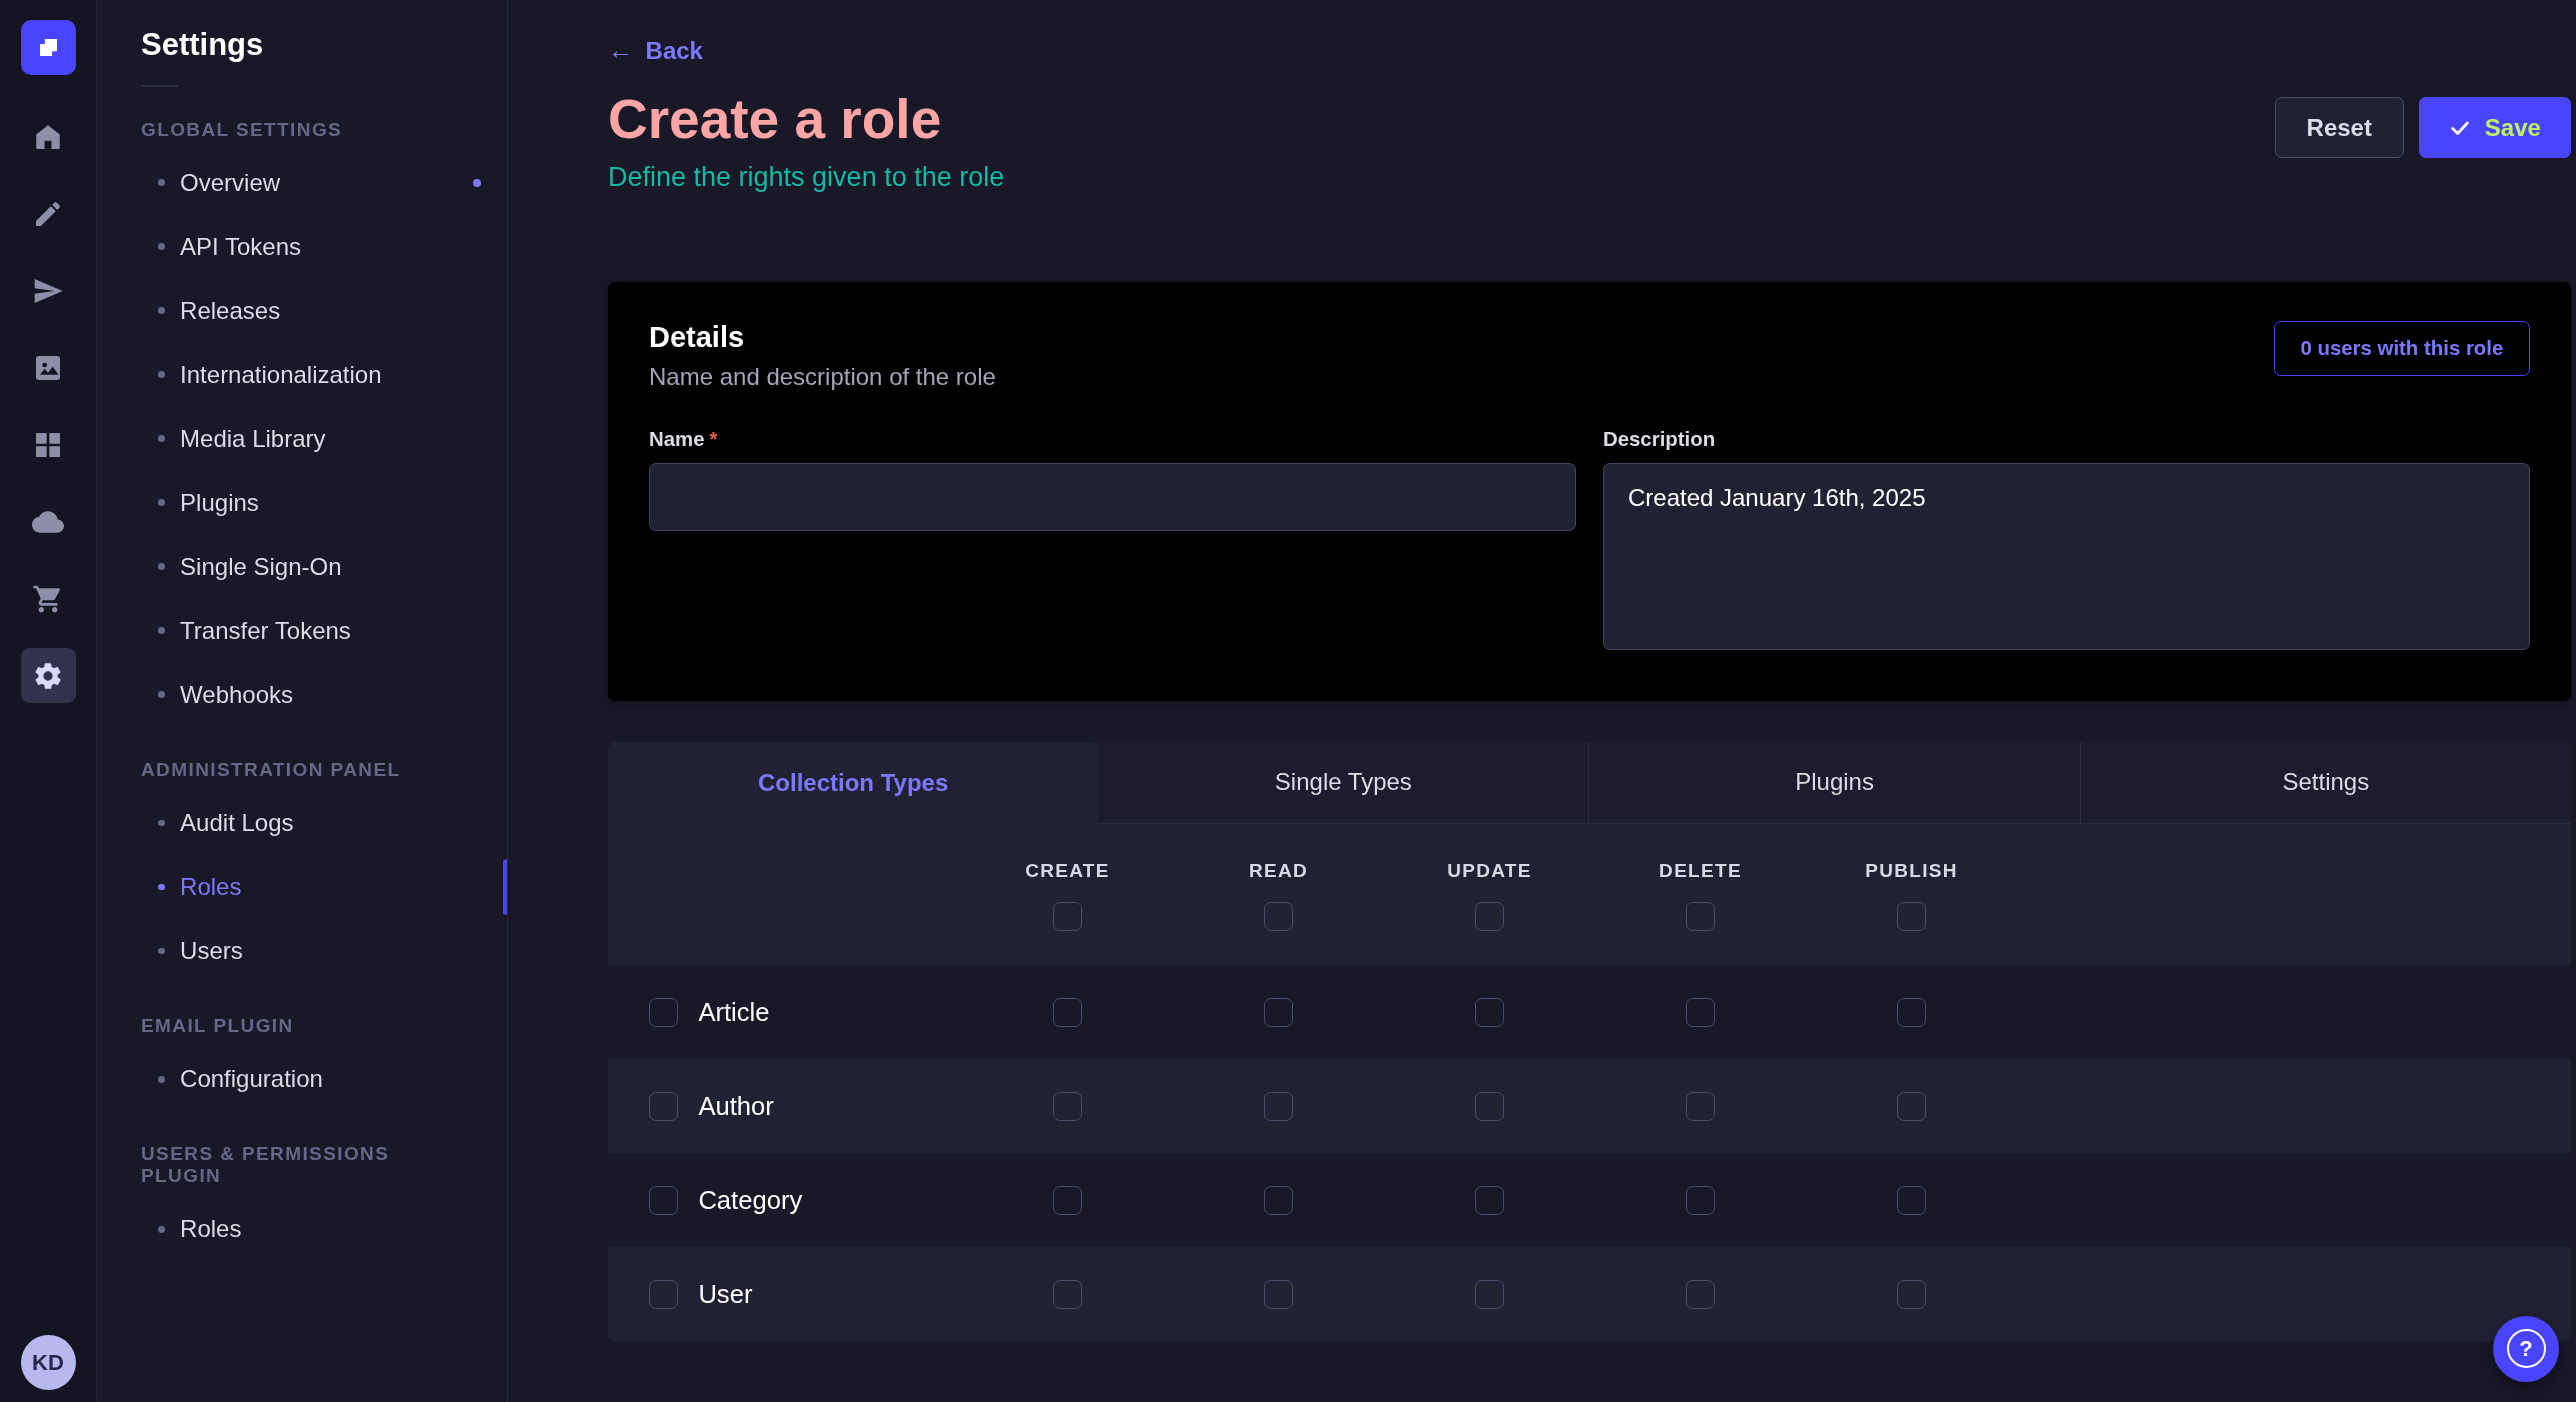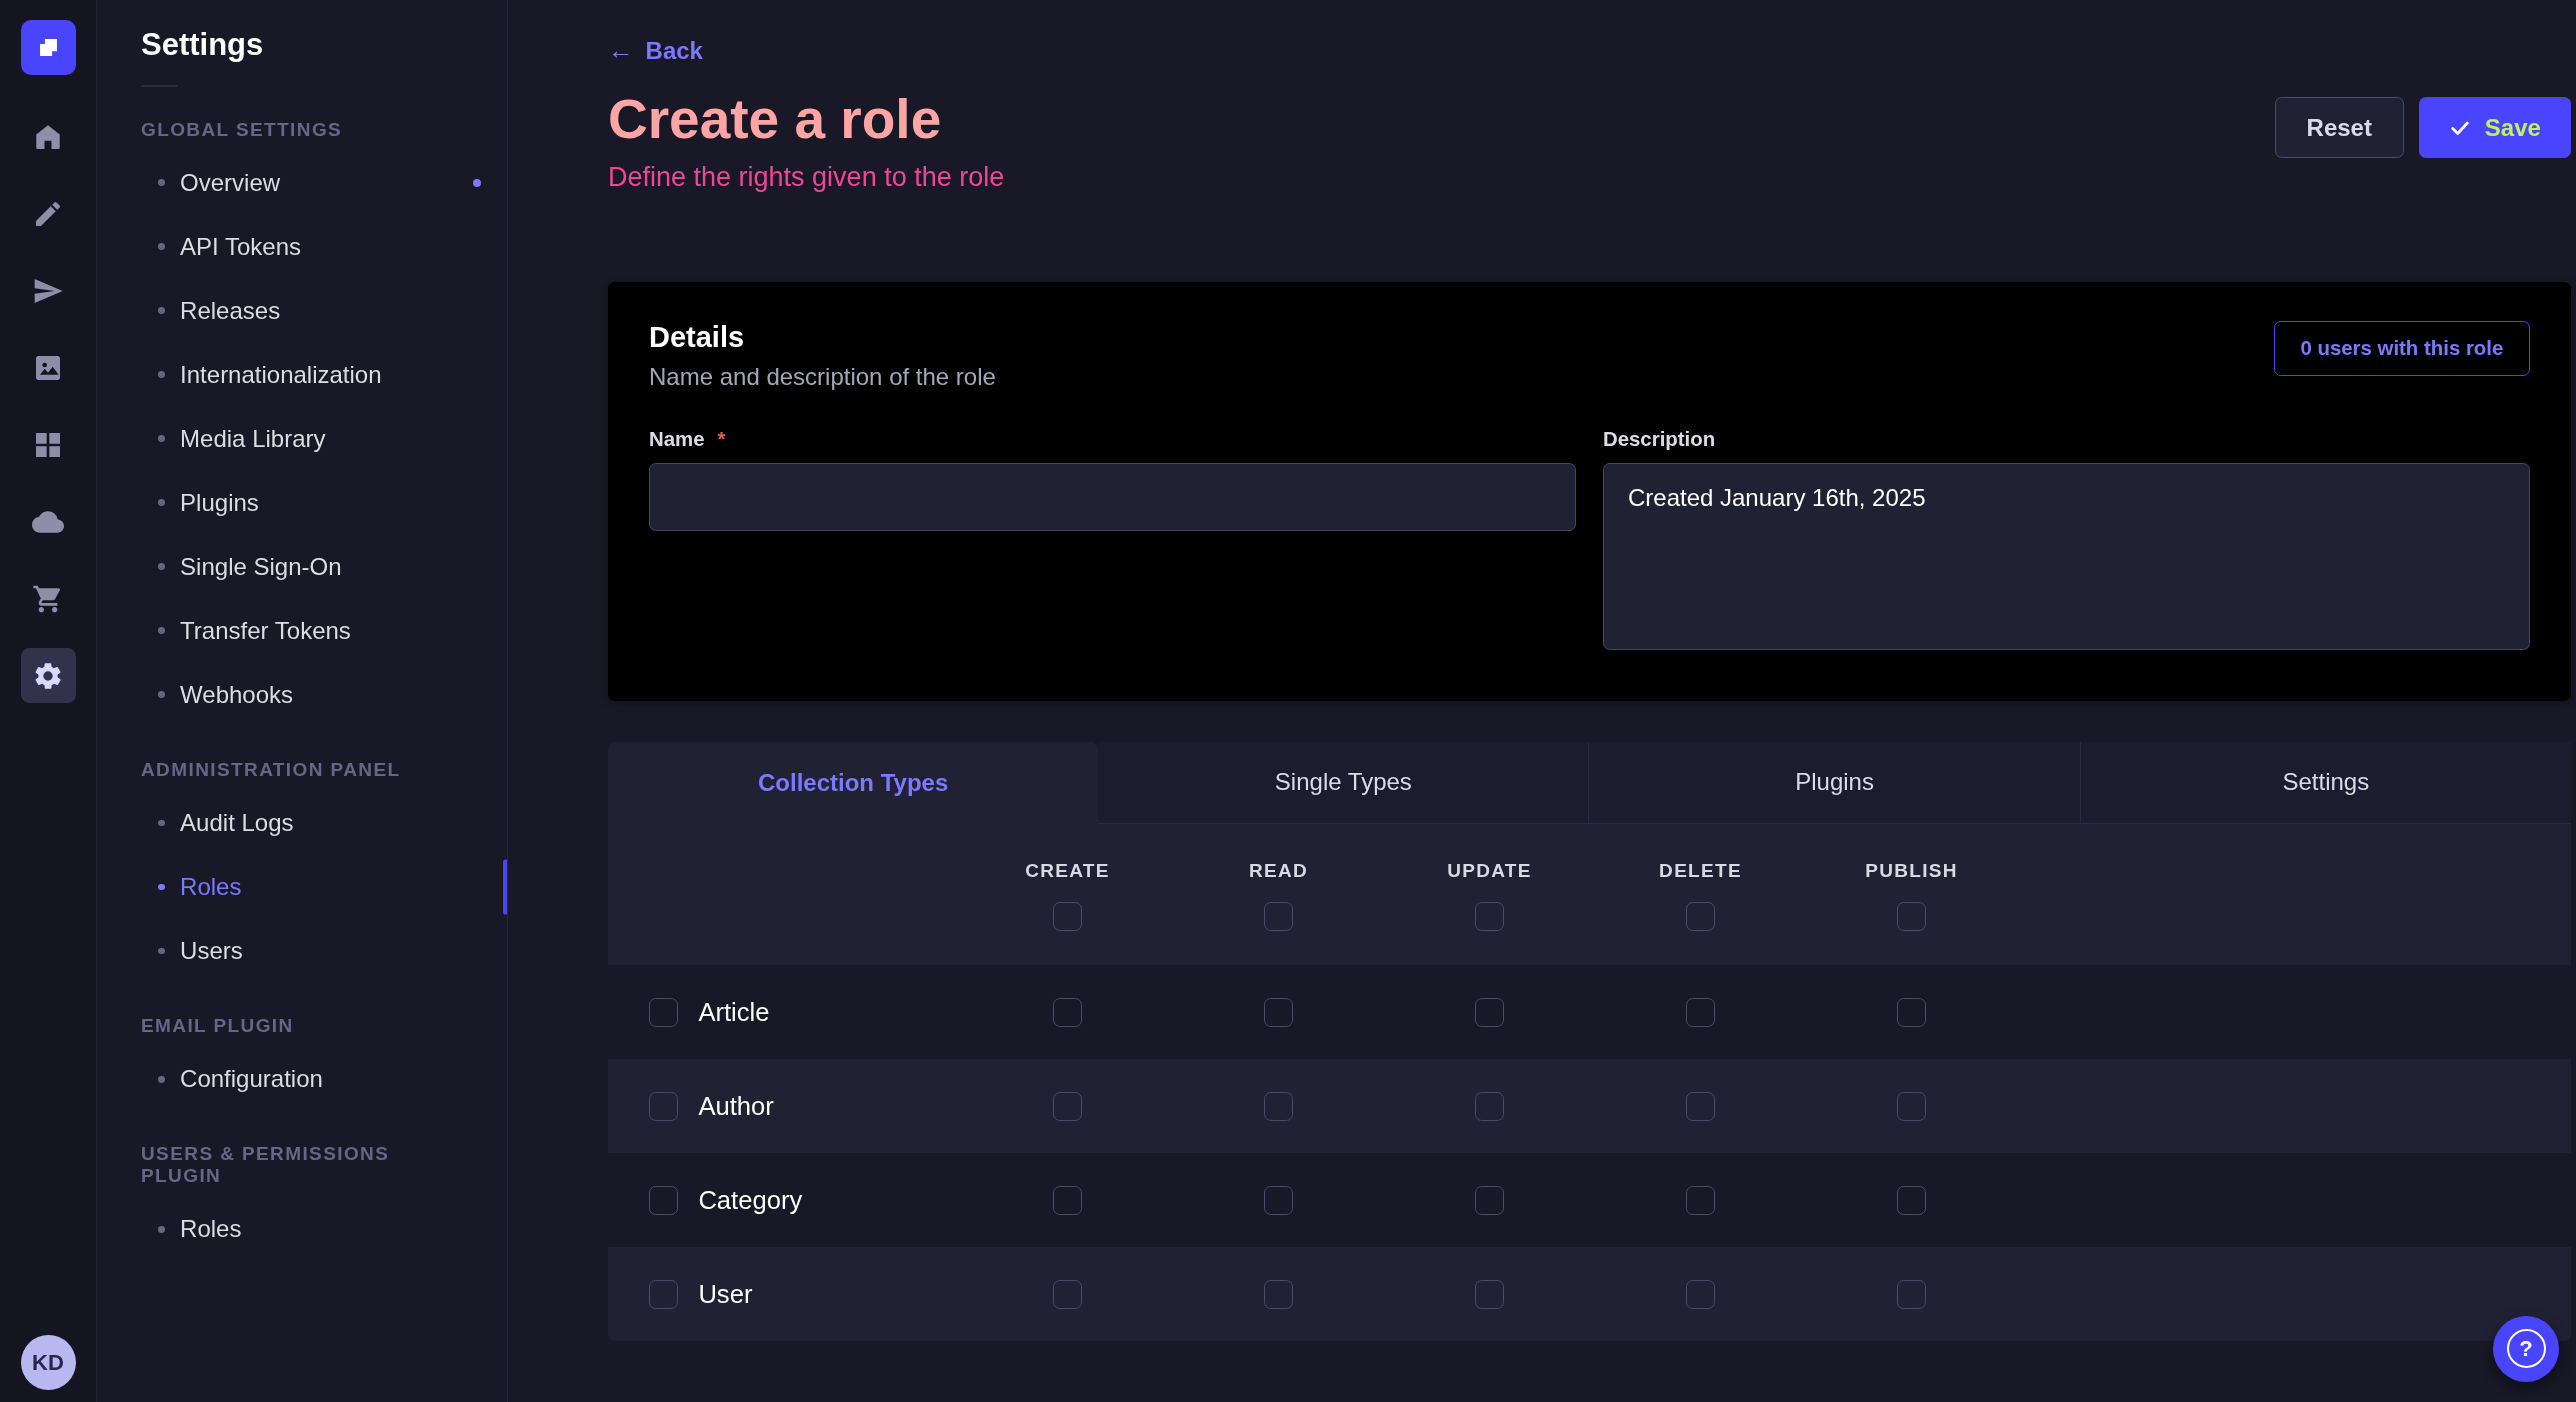--- a/index.html
+++ b/index.html
@@ -65,21 +65,21 @@
   .notif { width: 8.5px; height: 8.5px; border-radius: 50%; background: #7b79ff; margin-left: auto; }
 
   
   .main { flex: 1; height: 100%; position: relative; padding: 37px 5.1px 0 100px; overflow: hidden; }
   .back {
     display: inline-flex; align-items: center; gap: 12px;
     color: #7b79ff; font-size: 24px; font-weight: 600; cursor: pointer;
   }
   .back-arrow { font-size: 25.6px; line-height: 1; }
   .page-title { margin-top: 22px; font-size: 55px; line-height: 65px; font-weight: 700; color: #fca5a5; }
-  .page-subtitle { margin-top: 10.2px; font-size: 27px; color: #ec4899; }
+  .page-subtitle { margin-top: 10.2px; font-size: 27px; color: #14b8a6; }
   .actions { position: absolute; top: 97px; right: 5.1px; display: flex; gap: 15.3px; }
   .btn { border-radius: 6.8px; font-size: 24px; font-weight: 600; cursor: pointer;
          display: inline-flex; align-items: center; justify-content: center; }
   .btn-tertiary { height: 61px; padding: 0 31px; background: #212134; border: 0.9px solid #4a4a6a; color: #dcdce4; }
   .btn-primary { height: 61px; padding: 0 29px; background: #4945ff; border: 0.9px solid #4945ff; color: #bef264; gap: 13.6px; text-align: center; }
   .btn-primary svg { width: 22px; height: 22px; }
 
   
   .card {
     margin-top: 89px; background: #000000; border-radius: 6.8px;
@@ -87,21 +87,21 @@
   }
   .card-head { display: flex; align-items: flex-start; justify-content: space-between; }
   .card-title { font-size: 29px; font-weight: 700; color: #ffffff; }
   .card-subtitle { margin-top: 8.5px; font-size: 24px; color: #a5a5ba; }
   .btn-ghost {
     height: 55px; padding: 0 25.6px; background: transparent;
     border: 0.9px solid #4945ff; border-radius: 6.8px; color: #7b79ff;
     font-size: 20.4px; font-weight: 700; display: inline-flex; align-items: center; cursor: pointer;
   }
   .form-grid { display: grid; grid-template-columns: 1fr 1fr; column-gap: 27px; margin-top: 37px; }
-  .f-label { display: flex; gap: 13px; font-size: 20.4px; font-weight: 700; color: #dcdce4; margin-bottom: 12px; }
+  .f-label { display: flex; gap: 5px; font-size: 20.4px; font-weight: 700; color: #dcdce4; margin-bottom: 12px; }
   .req { color: #ee5e52; }
   .text-input {
     width: 100%; height: 68px; background: #212134; border: 0.9px solid #46465f;
     border-radius: 6.8px; color: #ffffff; font-size: 24px; padding: 0 24px;
     outline: none; font-family: "Liberation Sans", sans-serif;
   }
   .textarea {
     width: 100%; height: 187px; background: #212134; border: 0.9px solid #46465f;
     border-radius: 6.8px; color: #ffffff; font-size: 24px; line-height: 34px;
     padding: 17px 24px; resize: none; outline: none;

